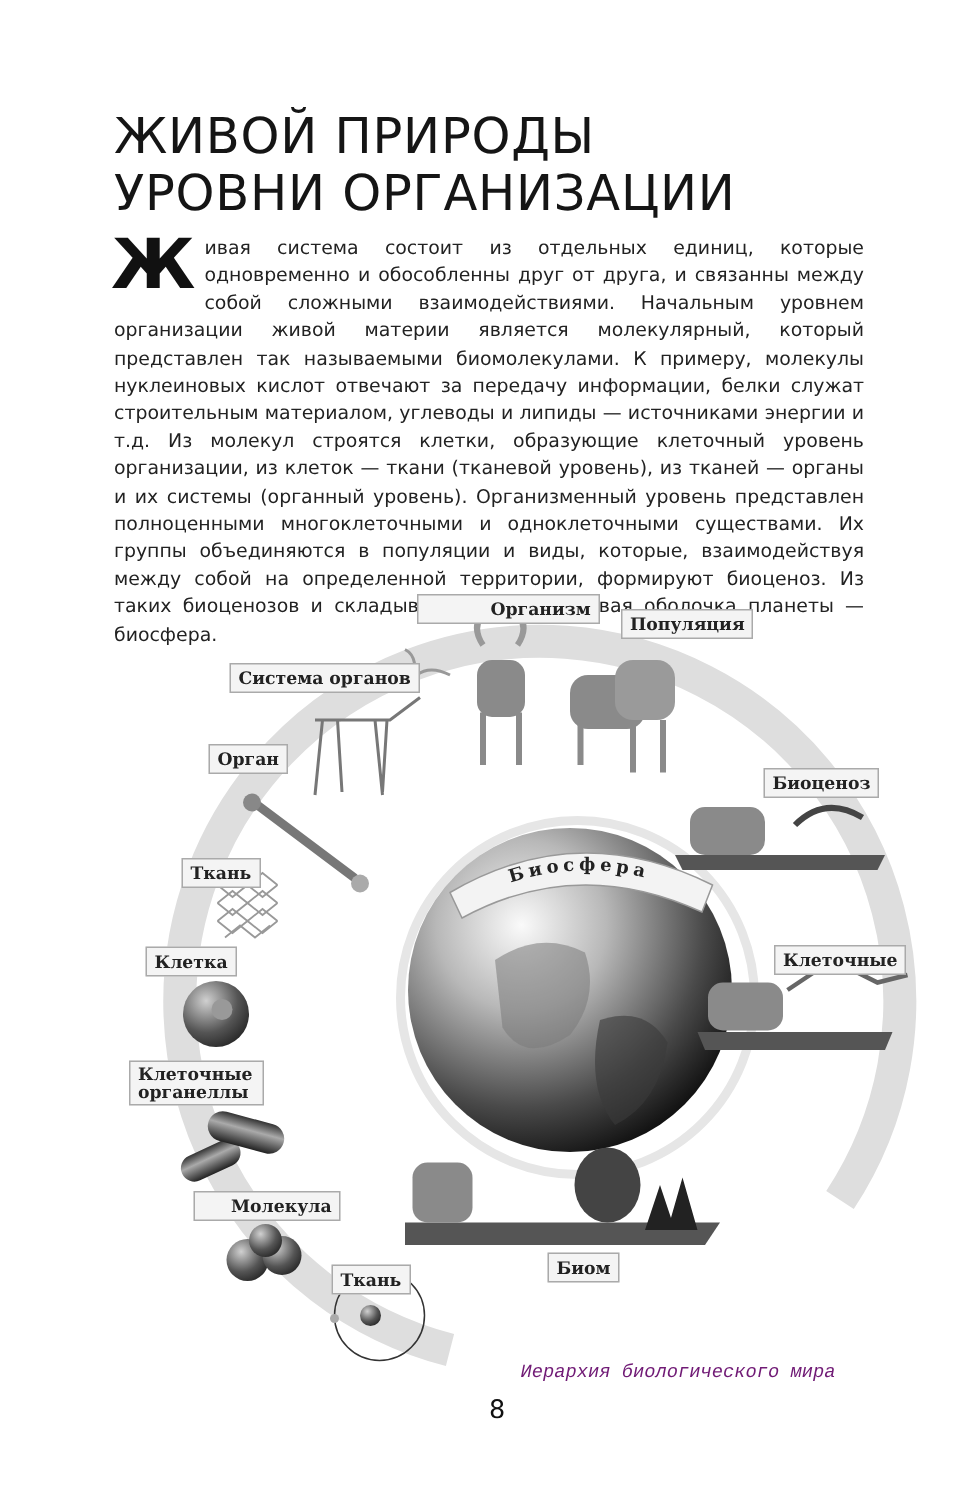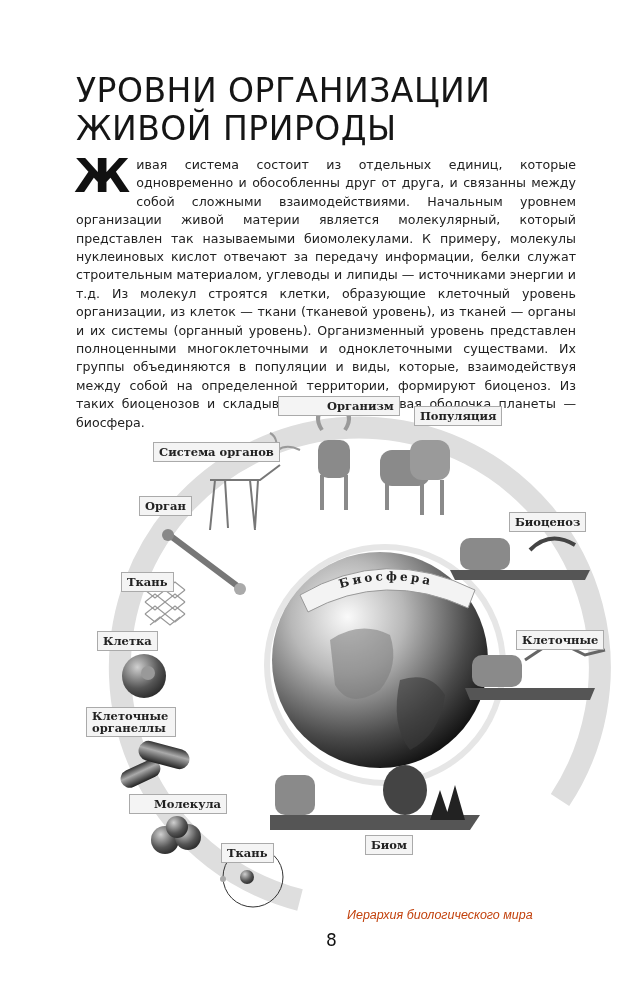--- a/index.html
+++ b/index.html
@@ -4,29 +4,29 @@
 <style>
   html,body{margin:0;padding:0;background:#fff;}
   body{width:644px;height:1000px;position:relative;overflow:hidden;font-family:"DejaVu Sans",sans-serif;color:#1a1a1a;}
   .title{position:absolute;left:76px;top:72px;font-size:33px;line-height:38px;font-weight:normal;letter-spacing:0.5px;color:#151515;margin:0;font-family:"DejaVu Sans",sans-serif;}
   .title span{display:block;}
   .body-text{position:absolute;left:76px;top:156px;width:500px;font-size:12.6px;line-height:18.4px;text-align:justify;color:#222;margin:0;hyphens:manual;}
   .dropcap{float:left;font-size:46px;line-height:36px;font-weight:bold;margin:2px 6px 0 -2px;color:#111;font-family:"DejaVu Sans",sans-serif;}
   .figure{position:absolute;left:0;top:380px;width:644px;height:540px;}
   .figure svg{position:absolute;left:0;top:0;}
   .lbl{position:absolute;background:#f4f4f4;border:1px solid #aaa;font-family:"DejaVu Serif",serif;font-weight:bold;font-size:11.5px;line-height:14px;padding:2px 5px;color:#222;white-space:nowrap;}
-  .caption{position:absolute;left:347px;top:908px;font-family:Liberation Sans, sans-serif;font-style:italic;font-size:12.5px;color:#c2410c;}
+  .caption{position:absolute;left:347px;top:908px;font-family:Liberation Mono, monospace;font-style:italic;font-size:12.5px;color:#701a75;}
   .pagenum{position:absolute;left:326px;top:930px;font-size:17px;color:#111;font-family:"DejaVu Sans",sans-serif;}
 </style>
 </head>
 <body>
 
 <h1 class="title">
+  <span>ЖИВОЙ ПРИРОДЫ</span>
   <span>УРОВНИ ОРГАНИЗАЦИИ</span>
-  <span>ЖИВОЙ ПРИРОДЫ</span>
 </h1>
 
 <p class="body-text"><span class="dropcap">Ж</span><span>ивая система состоит из отдельных единиц, которые одновременно и обособленны друг от друга, и связанны между собой сложными взаимодействиями. Начальным уровнем организации живой материи является молекулярный, который представлен так называемыми биомолекулами. К примеру, молекулы нуклеиновых кислот отвечают за передачу информации, белки служат строительным материалом, углеводы и липиды — источниками энергии и т.д. Из молекул строятся клетки, образующие клеточный уровень организации, из клеток — ткани (тканевой уровень), из тканей — органы и их системы (органный уровень). Организменный уровень представлен полноценными многоклеточными и одноклеточными существами. Их группы объединяются в популяции и виды, которые, взаимодействуя между собой на определенной территории, формируют биоценоз. Из таких биоценозов и складывается единая живая оболочка планеты — биосфера.</span></p>
 
 <div class="figure">
   <svg width="644" height="540" viewBox="0 0 644 540">
     <defs>
       <radialGradient id="globeG" cx="0.35" cy="0.3" r="0.75">
         <stop offset="0" stop-color="#fafafa"></stop>
         <stop offset="0.35" stop-color="#b8b8b8"></stop>

